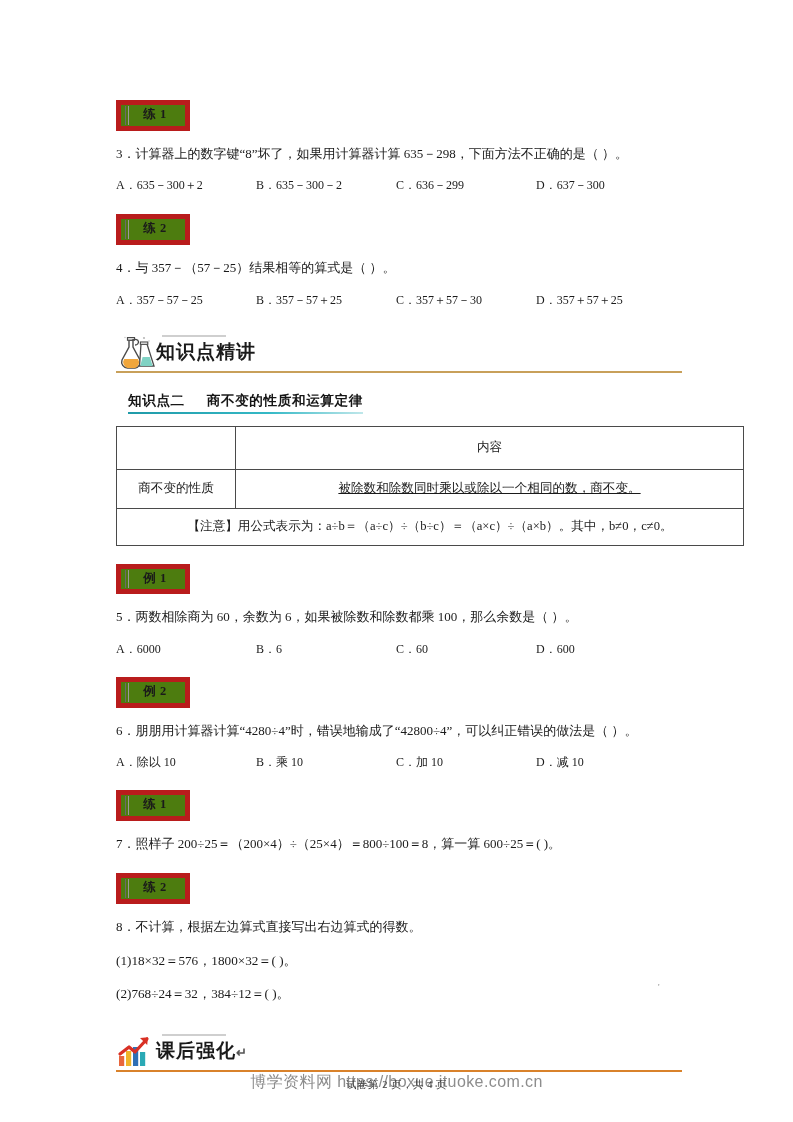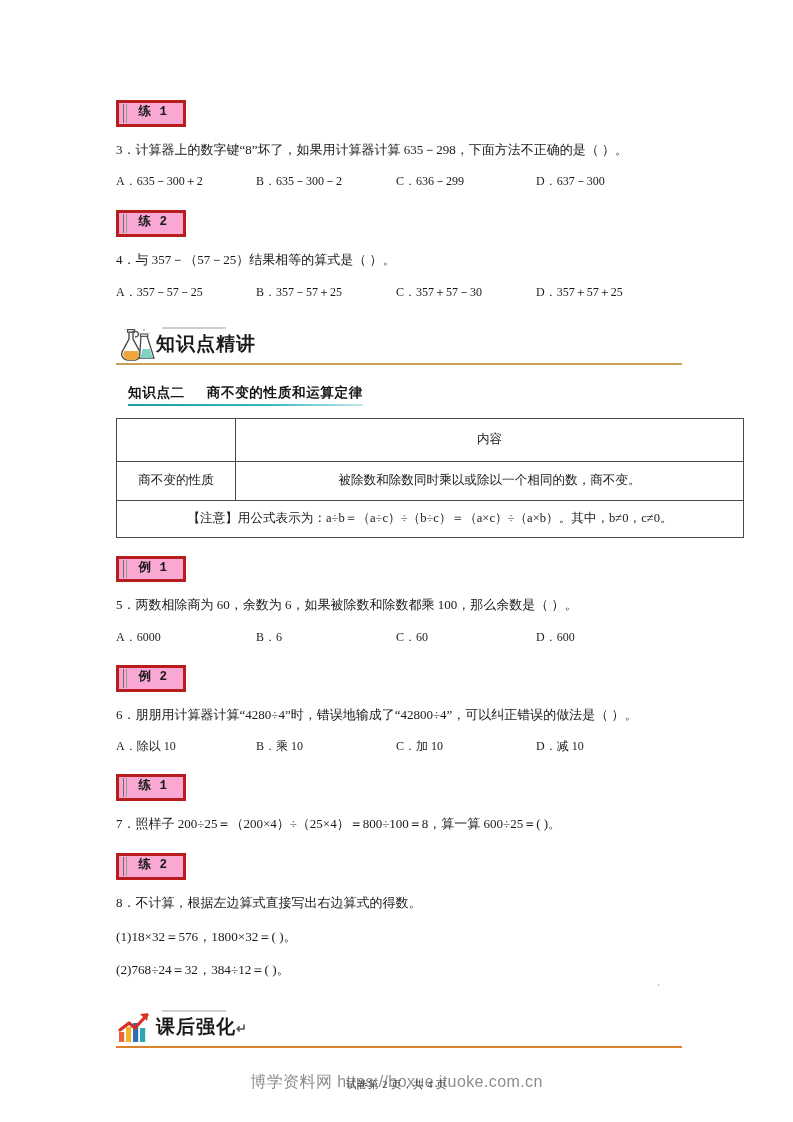--- a/index.html
+++ b/index.html
@@ -26,26 +26,26 @@
     left: 116px;
     top: 0;
     width: 560px;
   }
 
   
   .badge-wrap { margin: 0; }
   .badge {
     display: inline-block;
     position: relative;
-    border: 3px solid #b91c1c;
-    background: #f9a8d4;
+    border: 5px solid #b91c1c;
+    background: #4d7c0f;
     padding: 3px 14px 4px 18px;
     font-size: 12.5px;
     line-height: 1.1;
-    font-family: Liberation Mono, monospace;
+    font-family: Liberation Serif, serif;
     font-weight: bold;
     color: #1a1a1a;
     letter-spacing: 0.5px;
     min-width: 32px;
     text-align: center;
   }
   .badge::before {
     content: "";
     position: absolute;
     left: 4px; top: 1px; bottom: 1px;
@@ -154,21 +154,21 @@
     font-size: 12.6px;
     padding: 0;
     text-align: center;
     vertical-align: middle;
     color: #1a1a1a;
   }
   table.kt td.c1 { width: 118px; }
   td.hdr-blank { height: 42px; }
   td.hdr-cont  { height: 42px; }
   td.row-label { height: 38px; }
-  td.row-body  { height: 38px; }
+  td.row-body  { height: 38px; text-decoration: underline; }
   td.note {
     height: 36px;
     text-align: left;
     padding-left: 10px;
     white-space: nowrap;
     font-size: 12.6px;
   }
 
   
   .sub {

